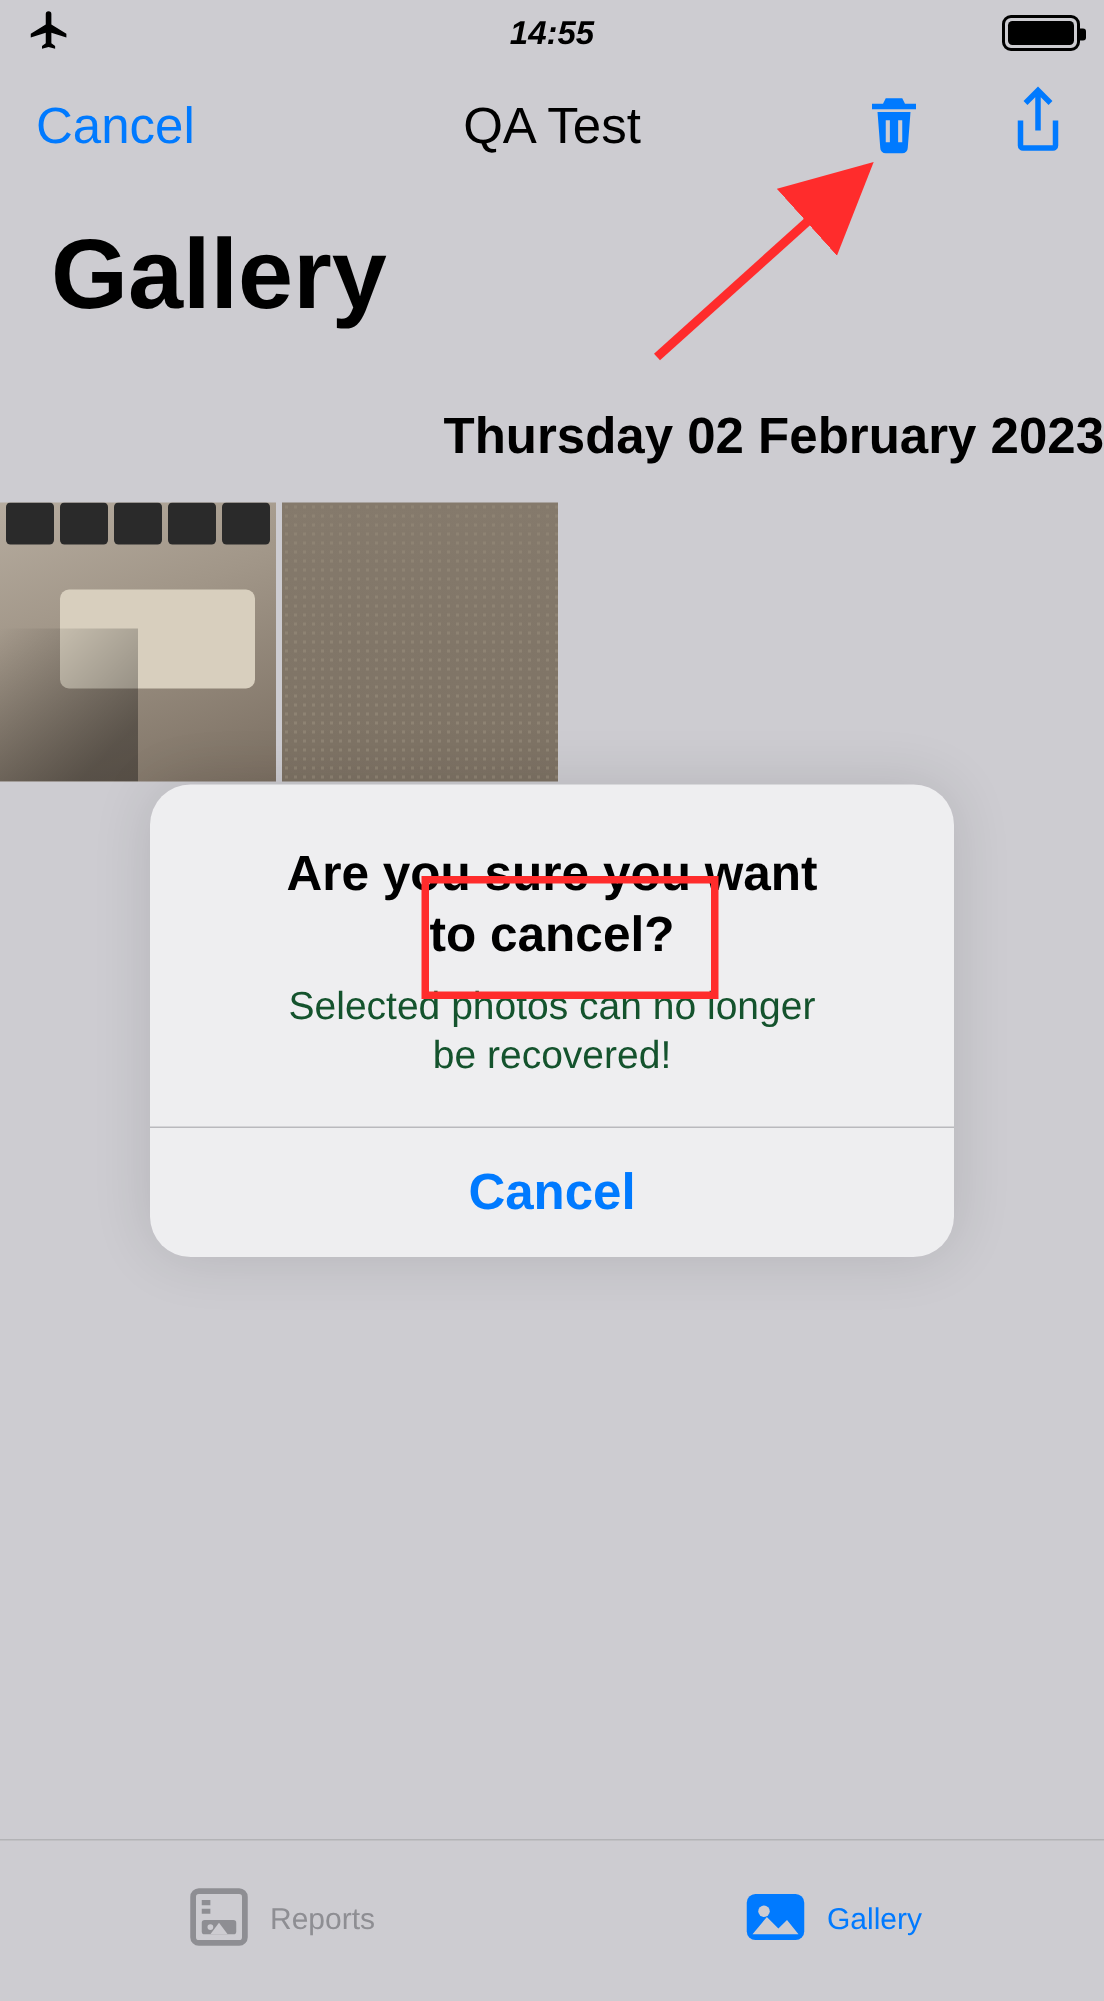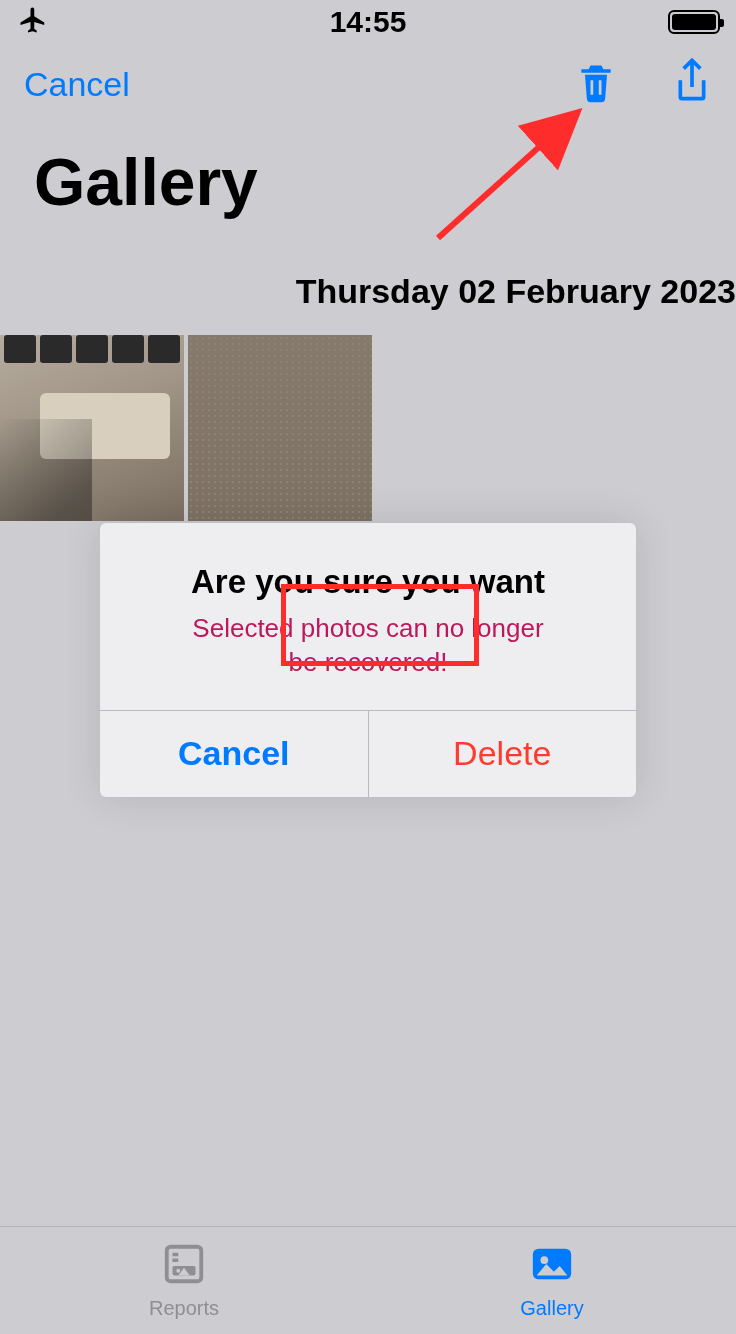--- a/index.html
+++ b/index.html
@@ -17,21 +17,22 @@
       align-items: center;
       padding: 0 16px;
       justify-content: space-between;
     }
     .status-left { display: flex; align-items: center; }
     .status-center {
       position: absolute;
       left: 50%;
       transform: translateX(-50%);
       font-weight: 600;
-      font-size: 30px;
+      font-size: 22px;
+      font-style: italic;
     }
     .status-right { display: flex; align-items: center; margin-left: auto; }
     .battery {
       width: 52px; height: 24px;
       border: 2.5px solid #000; border-radius: 6px;
       position: relative;
       display: flex; align-items: center; padding: 2px;
     }
     .battery::after {
       content: ""; position: absolute; right: -6px; top: 7px;
@@ -85,41 +86,41 @@
         linear-gradient(0deg, #7d7264, #857a6c);
     }
     .arrow-svg { position:absolute; left: 418px; top: 100px; pointer-events:none; }
     .highlight-box {
       position: absolute; left: 281px; top: 584px; width: 198px; height: 82px;
       border: 5px solid #ff2c2c;
     }
     .alert {
       position: absolute; left: 50%; top: 523px; transform: translateX(-50%);
       width: 536px; background: #eeeef0;
-      border-radius: 6px; overflow: hidden;
+      border-radius: 27px; overflow: hidden;
       box-shadow: 0 0 40px rgba(0,0,0,0.12);
     }
     .alert-body { padding: 38px 30px 30px 30px; text-align: center; }
     .alert-title { font-size: 33px; font-weight: 600; line-height: 1.25; }
-    .alert-msg { font-size: 26px; color: #be185d; margin-top: 10px; line-height: 1.3; }
+    .alert-msg { font-size: 26px; color: #14532d; margin-top: 10px; line-height: 1.3; }
     .alert-buttons { display: flex; border-top: 1px solid #b9b9bd; }
     .alert-btn {
       flex: 1; height: 86px; display: flex; align-items:center; justify-content:center;
       font-size: 34px;
     }
     .alert-btn + .alert-btn { border-left: 1px solid #b9b9bd; }
     .alert-cancel { color:#007aff; font-weight:600; }
     .alert-delete { color:#ff3b30; }
     .tab-bar {
       position: absolute; bottom: 0; left: 0; right: 0;
       height: 108px; border-top: 1px solid #b3b3b6;
       display: flex; background: #cdccd1;
     }
     .tab {
-      flex: 1; display: flex; flex-direction: column;
+      flex: 1; display: flex; 
       align-items:center; justify-content:center; gap: 6px;
     }
     .tab-label { font-size: 20px; color: #8e8e93; }
     .tab.active .tab-label { color: #007aff; }
     .tab svg { width: 56px; height: 46px; }
     .tab-inactive-fill { fill:#8e8e93; }
     .tab-active-fill { fill:#007aff; }
   </style>
 </head>
 <body>
@@ -135,20 +136,21 @@
   <div class="status-center">14:55</div>
   <div class="status-right">
     <span class="battery">
         <span class="battery-fill"></span>
       </span>
   </div>
 </div>
 
 <div class="nav-bar">
   <span class="nav-cancel">Cancel</span>
+  <span class="nav-title">QA Test</span>
   <div class="nav-actions">
     <span>
       <svg width="44" height="48" viewBox="0 0 24 24">
           <path fill="#007aff" d="M9 3h6l1 2h4v2H4V5h4l1-2zM6 8h12l-1 13a2 2 0 0 1-2 2H9a2 2 0 0 1-2-2L6 8zm3 3v8h1.5v-8H9zm4.5 0v8H15v-8h-1.5z"></path>
         </svg>
     </span>
     <span>
       <svg width="40" height="50" viewBox="0 0 24 30">
           <path fill="none" stroke="#007aff" stroke-width="2.2" d="M12 2v16M7 7l5-5 5 5M5 14v10a1 1 0 0 0 1 1h12a1 1 0 0 0 1-1V14"></path>
         </svg>
@@ -181,29 +183,29 @@
       <path d="M0,0 L10,5 L0,10 z" fill="#ff2c2c"></path>
     </marker>
   </defs>
   <line x1="20" y1="138" x2="160" y2="12" stroke="#ff2c2c" stroke-width="6" marker-end="url(#ah)"></line>
 </svg>
 
 <div class="alert">
   <div class="alert-body">
     <div class="alert-title">
       <span>Are you sure you want</span><br>
+      <span>to cancel?</span>
     </div>
     <div class="alert-msg">
       <span>Selected photos can no longer</span><br>
       <span>be recovered!</span>
     </div>
   </div>
   <div class="alert-buttons">
     <div class="alert-btn alert-cancel">Cancel</div>
-    <div class="alert-btn alert-delete">Delete</div>
   </div>
 </div>
 
 <div class="highlight-box"></div>
 
 <div class="tab-bar">
   <div class="tab">
     <span>
       <svg viewBox="0 0 24 24">
           <rect x="3" y="3" width="18" height="18" rx="2" fill="none" stroke="#8e8e93" stroke-width="2"></rect>

